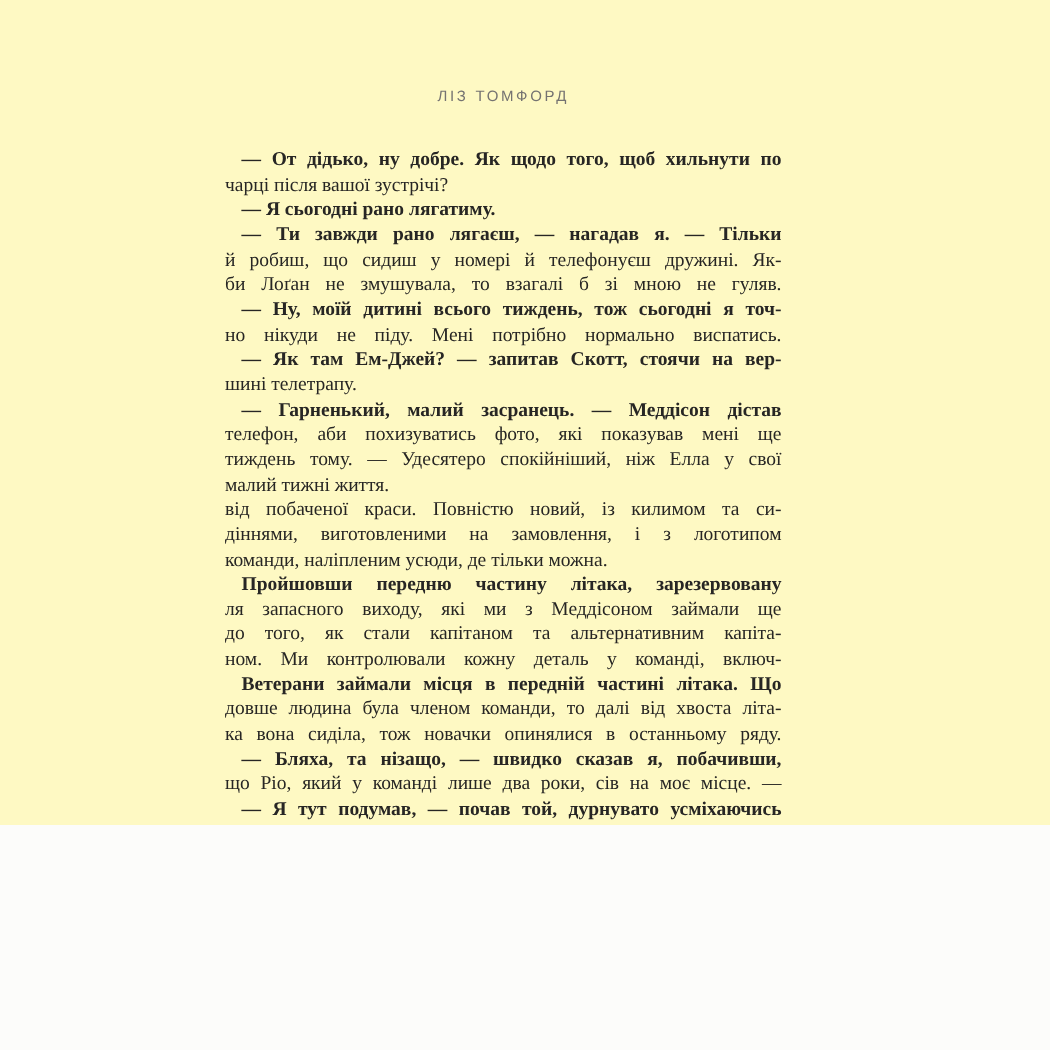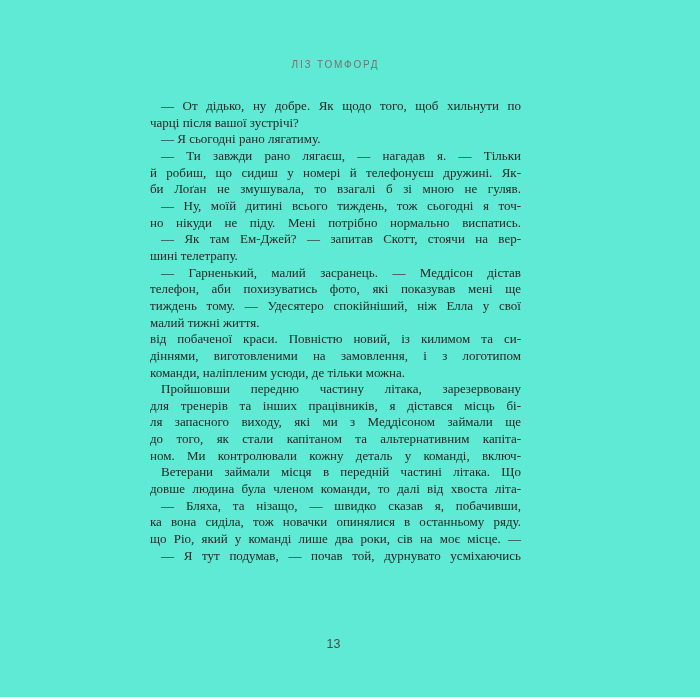--- a/index.html
+++ b/index.html
@@ -8,22 +8,22 @@
   }
   body {
     width: 700px;
     height: 700px;
     background: #fcfcfa;
     overflow: hidden;
   }
   .page {
     position: relative;
     width: 700px;
-    height: 697px;
-    background: #5eead4;
+    height: 550px;
+    background: #fef9c3;
     overflow: hidden;
   }
   .running-header {
     position: absolute;
     left: 150px;
     top: 59px;
     width: 371px;
     text-align: center;
     font-family: "Liberation Sans", sans-serif;
     font-size: 10px;
@@ -48,20 +48,21 @@
     text-align: left;
   }
   .line.just {
     white-space: normal;
     text-align: justify;
     text-align-last: justify;
   }
   .line.indent {
     padding-left: 11px;
     box-sizing: border-box;
+    font-weight: bold;
   }
   .page-number {
     position: absolute;
     left: 148px;
     top: 637px;
     width: 371px;
     text-align: center;
     font-family: "Liberation Sans", sans-serif;
     font-size: 12.5px;
     color: #4c4b49;
@@ -85,26 +86,25 @@
       <div class="line indent just">— Як там Ем-Джей? — запитав Скотт, стоячи на вер-</div>
       <div class="line">шині телетрапу.</div>
       <div class="line indent just">— Гарненький, малий засранець. — Меддісон дістав</div>
       <div class="line just">телефон, аби похизуватись фото, які показував мені ще</div>
       <div class="line just">тиждень тому. — Удесятеро спокійніший, ніж Елла у свої</div>
       <div class="line">малий тижні життя.</div>
       <div class="line just">від побаченої краси. Повністю новий, із килимом та си-</div>
       <div class="line just">діннями, виготовленими на замовлення, і з логотипом</div>
       <div class="line">команди, наліпленим усюди, де тільки можна.</div>
       <div class="line indent just">Пройшовши передню частину літака, зарезервовану</div>
-      <div class="line just">для тренерів та інших працівників, я дістався місць бі-</div>
       <div class="line just">ля запасного виходу, які ми з Меддісоном займали ще</div>
       <div class="line just">до того, як стали капітаном та альтернативним капіта-</div>
       <div class="line just">ном. Ми контролювали кожну деталь у команді, включ-</div>
       <div class="line indent just">Ветерани займали місця в передній частині літака. Що</div>
       <div class="line just">довше людина була членом команди, то далі від хвоста літа-</div>
+      <div class="line just">ка вона сиділа, тож новачки опинялися в останньому ряду.</div>
       <div class="line indent just">— Бляха, та нізащо, — швидко сказав я, побачивши,</div>
-      <div class="line just">ка вона сиділа, тож новачки опинялися в останньому ряду.</div>
       <div class="line just">що Ріо, який у команді лише два роки, сів на моє місце. —</div>
       <div class="line indent just">— Я тут подумав, — почав той, дурнувато усміхаючись</div>
     </div>
 
   <div class="page-number">13</div>
 </div>
 
 </body></html>

